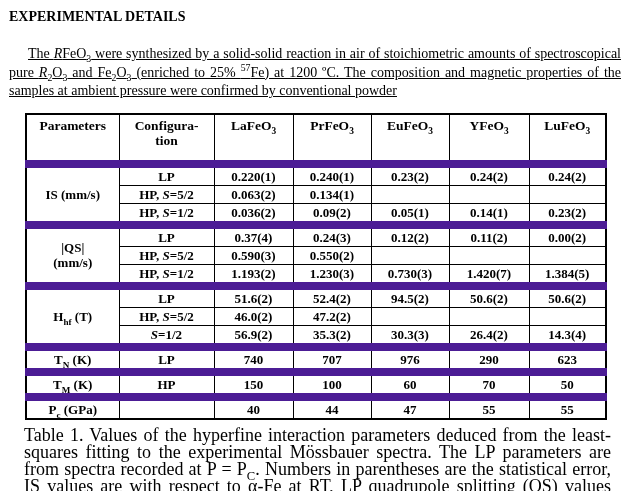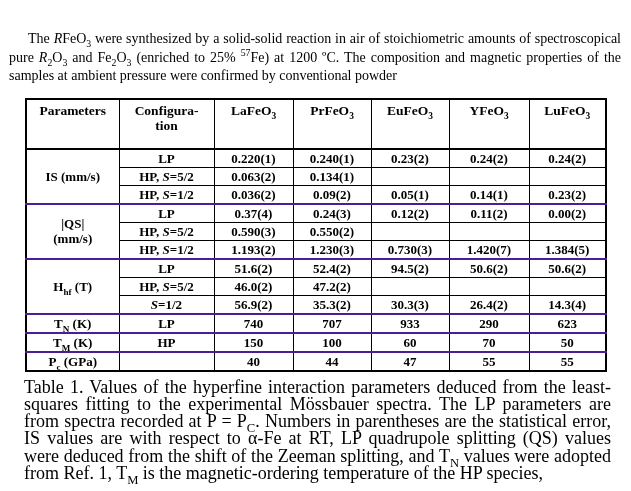--- a/index.html
+++ b/index.html
@@ -21,20 +21,21 @@
     margin: 0;
   }
 
   .body-paragraph {
     margin: 21px 8px 0 0;
     width: 612px;
     font-size: 14px;
     line-height: 18.5px;
     text-align: justify;
     text-indent: 19px;
+    text-decoration: underline;
   }
 
   sub { font-size: 70%; line-height: 0; }
   sup { font-size: 70%; line-height: 0; }
 
   table.hf-table {
     margin: 12px 0 0 16px;
     width: 580px;
     border-collapse: collapse;
     border: 2px solid #000;
@@ -51,35 +52,36 @@
   }
   .hf-table thead th {
     border-bottom: 2px solid #000;
     vertical-align: top;
     height: 50px;
     font-size: 13.5px;
     padding-top: 3px;
   }
   .hf-table td { height: 18px; vertical-align: middle; }
   .hf-table td.param { vertical-align: middle; font-family: Liberation Serif, serif; }
-  .hf-table tr.grp-start td { border-top: 2px solid #4c1d95; }
+  .hf-table tr.grp-start td { border-top: 8px solid #4c1d95; }
 
   .table-caption {
     margin: 7px 0 0 15px;
     width: 587px;
     font-size: 18px;
     line-height: 17.3px;
     text-align: justify;
   }
 </style>
 </head>
 <body>
 
 <div class="page">
 
+  <h1 class="section-title">EXPERIMENTAL DETAILS</h1>
 
   <p class="body-paragraph">The <i>R</i>FeO<sub>3</sub> were synthesized by a solid-solid reaction in air of stoichiometric amounts of spectroscopical pure <i>R</i><sub>2</sub>O<sub>3</sub> and Fe<sub>2</sub>O<sub>3</sub> (enriched to 25% <sup>57</sup>Fe) at 1200 ºC. The composition and magnetic properties of the samples at ambient pressure were confirmed by conventional powder</p>
 
   <table class="hf-table">
     <colgroup>
       <col style="width:93px">
       <col style="width:95px">
       <col style="width:79px">
       <col style="width:78px">
       <col style="width:78px">
@@ -175,21 +177,21 @@
         <td>30.3(3)</td>
         <td>26.4(2)</td>
         <td>14.3(4)</td>
       </tr>
 
       <tr class="grp-start">
         <td class="param">T<sub>N</sub> (K)</td>
         <td>LP</td>
         <td>740</td>
         <td>707</td>
-        <td>933</td>
+        <td>976</td>
         <td>290</td>
         <td>623</td>
       </tr>
 
       <tr class="grp-start">
         <td class="param">T<sub>M</sub> (K)</td>
         <td>HP</td>
         <td>150</td>
         <td>100</td>
         <td>60</td>

